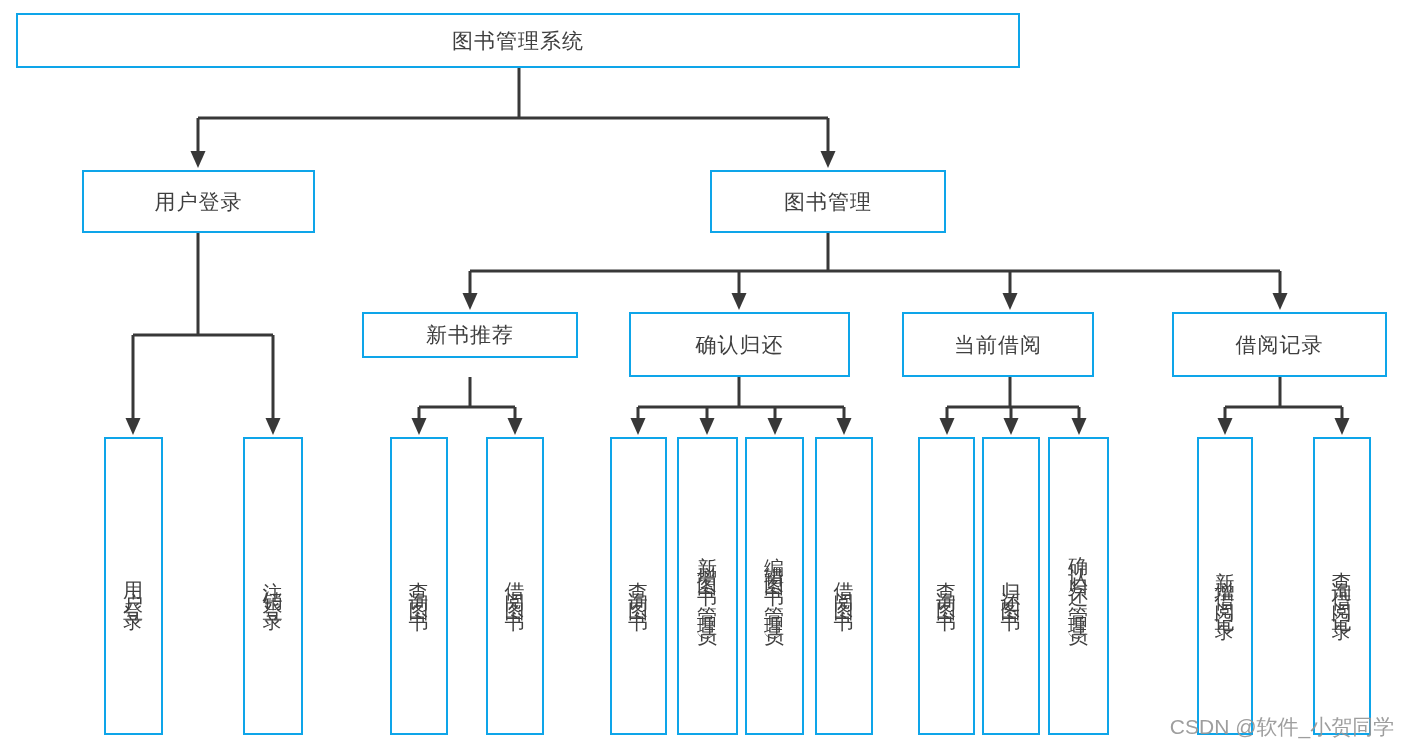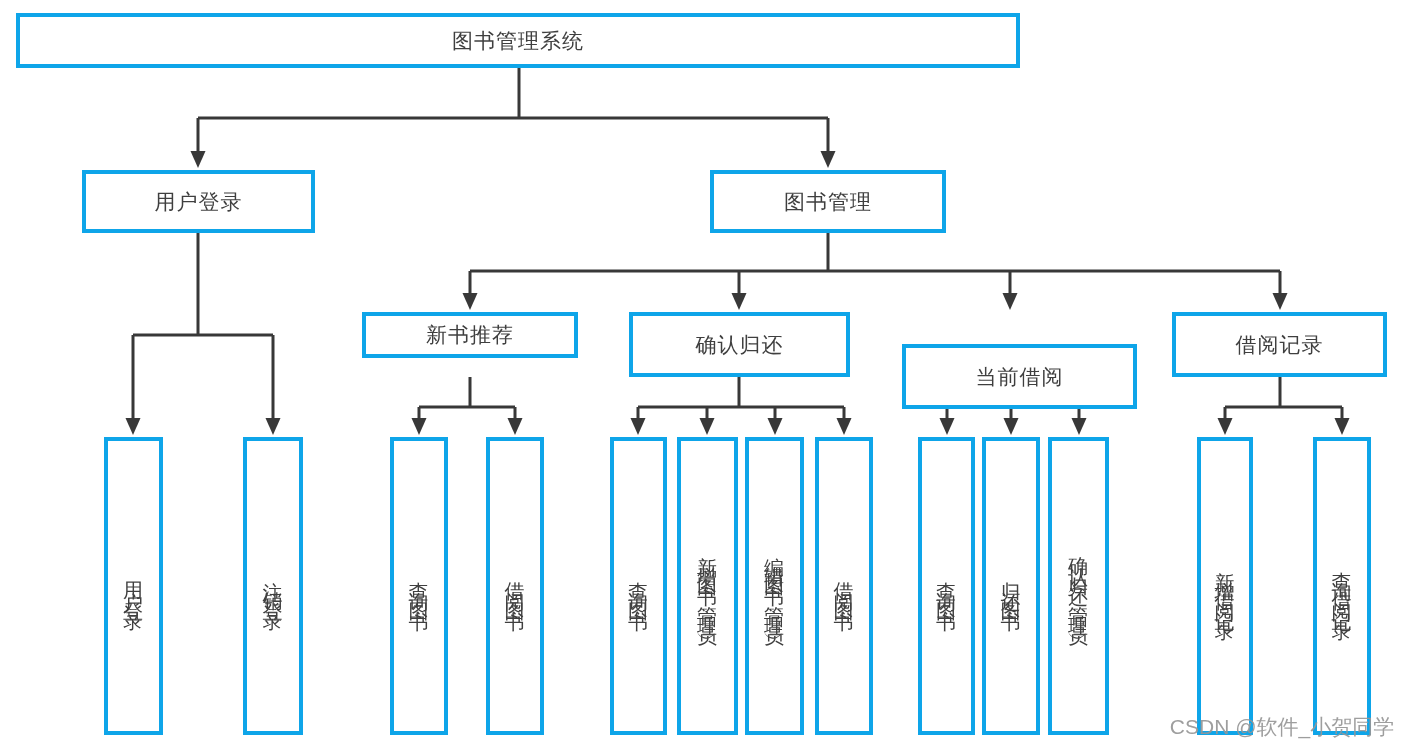--- a/index.html
+++ b/index.html
@@ -6,42 +6,42 @@
   .stage{
     position:relative;
     width:1405px;height:747px;
     background:#ffffff;
     font-family:"Liberation Sans","DejaVu Sans",sans-serif;
     overflow:hidden;
   }
   .connectors{position:absolute;left:0;top:0;width:1405px;height:747px;}
   .node{
     position:absolute;
-    border:4px solid #0ea5e9;
+    border:2px solid #0ea5e9;
     background:#ffffff;
     box-sizing:border-box;
     display:flex;align-items:center;justify-content:center;
     color:#3f3f3f;
   }
   .hbox{font-size:21px;letter-spacing:1px;}
   .vbox span{
     writing-mode:vertical-rl;
     text-orientation:mixed;
     font-size:20px;
     letter-spacing:10px;
     line-height:1;
     color:#3f3f3f;
   }
   
   .n-root   {left:16px;  top:13px;  width:1004px; height:55px;}
   .n-login  {left:82px;  top:170px; width:233px;  height:63px;}
   .n-books  {left:710px; top:170px; width:236px;  height:63px;}
   .n-new    {left:362px; top:312px; width:216px;  height:46px;}
   .n-borrow {left:629px; top:312px; width:221px;  height:65px;}
-  .n-current{left:902px; top:312px; width:235px;  height:65px;margin-top:32px;}
+  .n-current{left:902px; top:312px; width:192px;  height:65px;}
   .n-records{left:1172px;top:312px; width:215px;  height:65px;text-align:right;}
   .leaf{top:437px;height:298px;}
   .n-login1  {left:104px; width:59px;}
   .n-login2  {left:243px; width:60px;}
   .n-new1    {left:390px; width:58px;}
   .n-new2    {left:486px; width:58px;}
   .n-borrow1 {left:610px; width:57px;}
   .n-borrow2 {left:677px; width:61px;}
   .n-borrow3 {left:745px; width:59px;}
   .n-borrow4 {left:815px; width:58px;}

